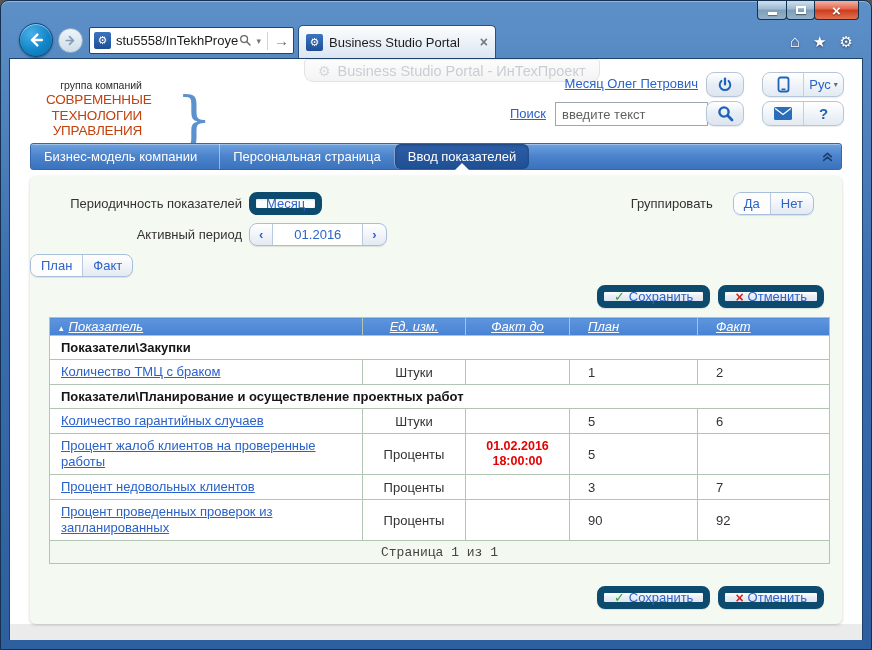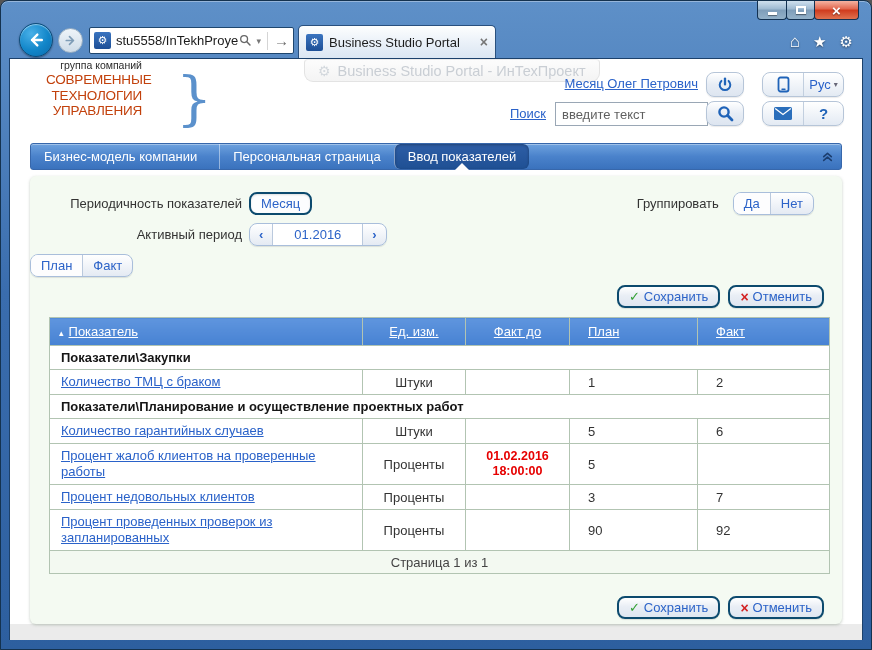--- a/index.html
+++ b/index.html
@@ -51,21 +51,21 @@
     border:1px solid #29507e; border-bottom:none; border-radius:5px 5px 0 0;
     display:flex; align-items:center; padding:0 7px; gap:6px; }
   .tab-title { flex:1; font-size:13px; color:#1d1d1d; white-space:nowrap; overflow:hidden; }
   .tab-close { color:#777; font-size:14px; font-weight:bold; cursor:pointer; }
   .toolbar-right { position:absolute; right:10px; top:10px; display:flex; gap:13px; }
   .tb-icon { color:#fff; font-size:17px; line-height:17px; text-shadow:0 1px 2px rgba(0,0,0,.5); cursor:pointer; }
   
   .viewport { flex:1; background:#fff; display:flex; flex-direction:column; overflow:hidden; border:1px solid #1c416b; border-bottom:none; }
   
   .page-header { height:84px; position:relative; flex:none; background:#fff; }
-  .logo { position:absolute; left:36px; top:0; width:96px; text-align:right; }
+  .logo { position:absolute; left:36px; top:20px; width:96px; text-align:right; }
   .logo-top { font-size:10.5px; color:#2b2b2b; margin-bottom:1px; }
   .logo-line { font-size:13.5px; color:#c2410c; line-height:15.5px; letter-spacing:-.2px; }
   .logo-brace { position:absolute; left:130px; top:12px; font-family:"DejaVu Serif",serif;
     font-size:57px; line-height:57px; color:#5b91cc; font-weight:normal; }
   .watermark { position:absolute; left:294px; top:0; height:23px; display:flex; align-items:center; gap:7px;
     padding:0 13px; background:linear-gradient(#fcfcfc,#f4f4f4);
     border:1px solid #e3e3e3; border-top-color:#ececec; border-radius:4px 4px 9px 9px;
     color:#c9ced4; font-size:14.5px; white-space:nowrap; }
   .watermark .wm-gear { color:#d3d8dd; font-size:14px; }
   .user-name { position:absolute; top:17px; right:164px; font-size:13px; color:#2a62c9; text-decoration:underline; cursor:pointer; white-space:nowrap; }
@@ -100,58 +100,58 @@
     width:0; height:0; border-left:7px solid transparent; border-right:7px solid transparent; border-bottom:7px solid #fdfdfd; }
   .nav-collapse { position:absolute; right:7px; top:6px; cursor:pointer; }
   
   .panel { flex:none; height:448px; margin:6px 20px 0; background:#f4faf2; border-radius:6px;
     box-shadow:0 1px 3px rgba(110,130,110,.4); position:relative; padding-top:15px; }
   .bottom-strip { flex:1; background:#ebebeb; }
   
   .filter-row { display:flex; align-items:center; margin:0 0 7px 0; height:24px; }
   .flabel { width:212px; text-align:right; margin-right:7px; font-size:13px; color:#333; }
   .btn { display:inline-flex; align-items:center; height:23px; padding:0 10px;
-    background:linear-gradient(#ffffff,#e9eef5 45%,#dfe6f0); border:2px solid #0c4a6e;
+    background:linear-gradient(#ffffff,#e9eef5 45%,#dfe6f0); border:7px solid #0c4a6e;
     border-radius:8px; color:#2c63c8; font-size:13px; cursor:pointer; box-shadow:0 1px 1px rgba(0,0,0,.1); }
   .btn.pressed { background:#fcfdfe; box-shadow:inset 0 1px 2px rgba(0,0,0,.12); }
   .seg { display:inline-flex; align-items:stretch; height:23px; border:1px solid #a9bedb; border-radius:8px;
     overflow:hidden; box-shadow:0 1px 1px rgba(0,0,0,.1); background:linear-gradient(#ffffff,#e4eaf3); }
   .seg > div { display:flex; align-items:center; padding:0 10px; color:#2c63c8; font-size:13px;
     border-left:1px solid #bac9dd; cursor:pointer; }
   .seg > div:first-child { border-left:none; }
   .seg > .white { background:#fdfdfe; }
   .seg .arrow { font-weight:bold; padding:0 9px; }
   .period-val { width:90px; justify-content:center; background:#fff; }
   .group-ctl { position:absolute; right:28px; top:16px; display:flex; align-items:center; }
-  .group-ctl .flabel2 { font-size:13px; color:#333; margin-right:14px; }
+  .group-ctl .flabel2 { font-size:13px; color:#333; margin-right:20px; }
   
   .save-row { display:flex; justify-content:flex-end; gap:8px; padding-right:18px; }
   .save-row.top { margin:8px 0 9px; }
   .save-row.bottom { margin-top:22px; }
   .ico-check { color:#33a033; font-weight:bold; margin-right:4px; font-size:13px; }
   .ico-cross { color:#d32222; font-weight:bold; margin-right:4px; font-size:14px; }
   
   table.grid { border-collapse:collapse; table-layout:fixed; width:780px; margin:0 0 0 19px;
     background:#fff; font-size:13px; }
   table.grid td, table.grid th { border:1px solid #b2c4b2; }
-  th.gh { height:28px; background:linear-gradient(#5f95de,#4782d3); color:#fff; font-weight:normal;
-    border:1px solid #4a7fc6; border-right:1px solid rgba(255,255,255,.75); }
+  th.gh { height:18px; background:linear-gradient(#5f95de,#4782d3); color:#fff; font-weight:normal;
+    border:1px solid #4a7fc6; border-right:1px solid rgba(255,255,255,.75);font-style:italic; }
   th.gh span { text-decoration:underline; cursor:pointer; }
   th.gh.first { text-align:left; padding-left:9px; }
   th.gh .sort { font-size:9px; text-decoration:none; margin-right:5px; display:inline-block; }
   th.gh.num { text-align:left; padding-left:18px; }
   tr.group-row td { font-weight:bold; color:#151515; padding:4px 10px 4px 11px; height:23px; }
   td.c-name { padding:4px 10px 4px 11px; line-height:16px; }
   td.c-name a { color:#2a62c9; text-decoration:underline; cursor:pointer; }
   td.c-unit { text-align:center; color:#333; }
   td.c-deadline { text-align:center; }
   td.c-deadline.red { color:#e60000; font-weight:bold; white-space:pre-line; font-size:12.5px; line-height:15px; }
   td.c-num { padding-left:18px; color:#333; }
   tr.data-row td { height:25px; }
-  tr.pager-row td { text-align:center; color:#444; height:23px; background:#f3f9f1; }
+  tr.pager-row td { text-align:center; color:#444; height:23px; background:#f3f9f1;font-family:Liberation Mono, monospace; }
   svg { display:block; }
 </style>
 </head>
 <body>
 
 <div class="window">
 
   <div class="titlebar">
     <div class="win-btns">
       <div class="win-btn min">

